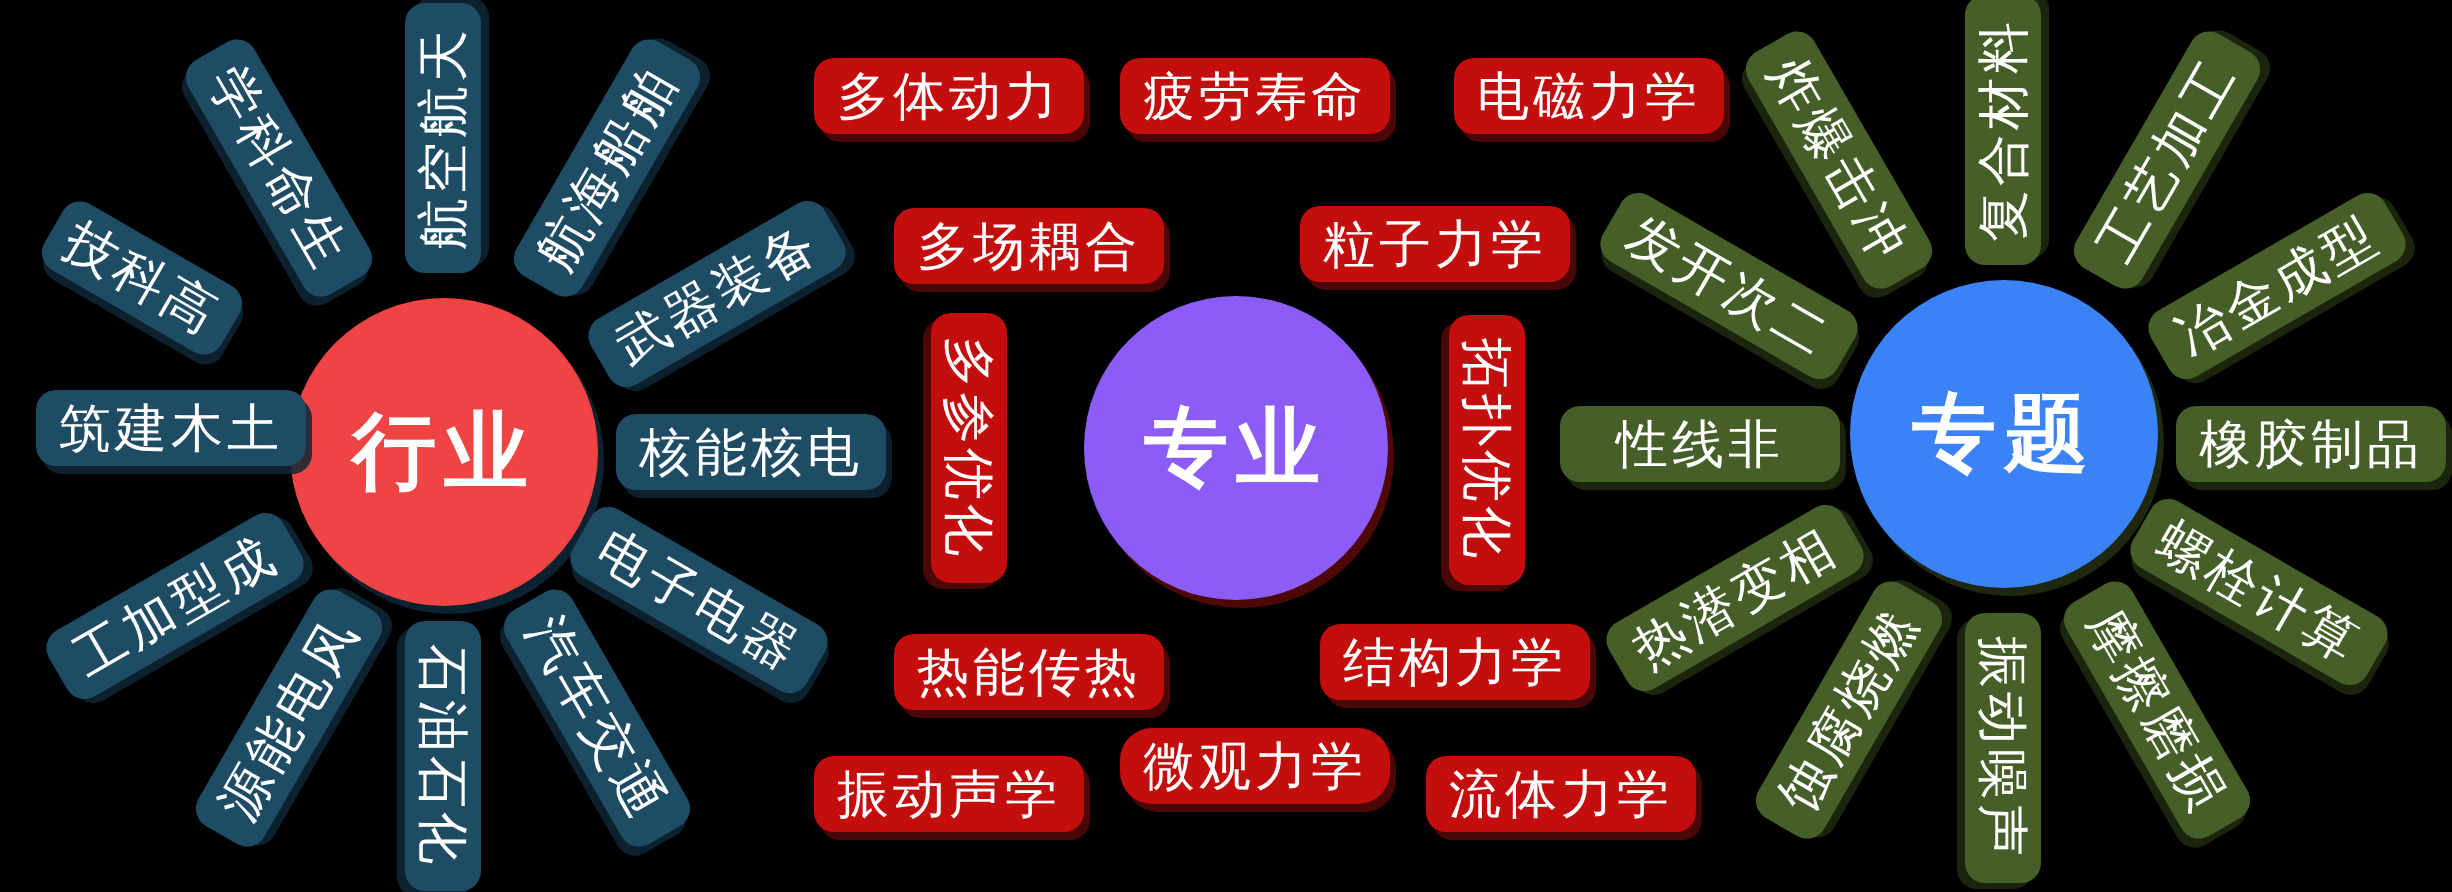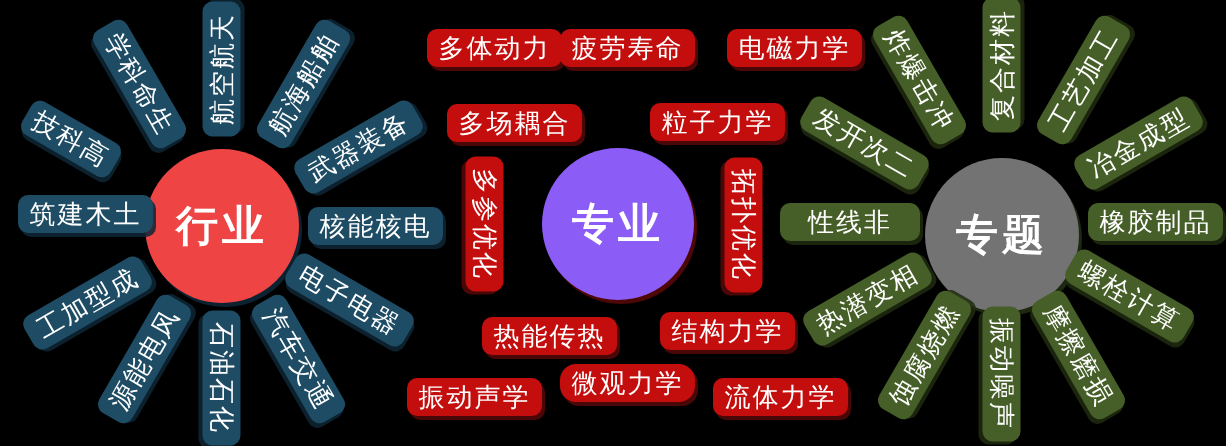--- a/index.html
+++ b/index.html
@@ -9,21 +9,21 @@
   }
   
   .hub-circle{
     position:absolute;border-radius:50%;
     display:flex;align-items:center;justify-content:center;
     color:#ffffff;font-weight:800;font-size:42px;letter-spacing:4px;
     font-family:"DejaVu Sans",sans-serif;
   }
   .c-ind{left:145px;top:149px;width:154px;height:154px;background:#ef4444;box-shadow:3px 4px 0 rgba(14,38,53,.9);}
   .c-maj{left:542px;top:148px;width:152px;height:152px;background:#8b5cf6;box-shadow:3px 4px 0 rgba(86,8,8,.9);}
-  .c-top{left:925px;top:158px;width:154px;height:154px;background:#737373;box-shadow:3px 4px 0 rgba(32,44,16,.9);}
+  .c-top{left:925px;top:140px;width:154px;height:154px;background:#3b82f6;box-shadow:3px 4px 0 rgba(32,44,16,.9);}
   
   .pill{
     position:absolute;height:38px;border-radius:10px;
     display:flex;align-items:center;justify-content:center;
     color:#ffffff;font-size:26px;letter-spacing:2px;white-space:nowrap;
     font-family:"DejaVu Serif","DejaVu Sans",serif;
   }
   .w135{width:135px}.w102{width:102px}.w140{width:140px}
   .blue {background:#1E4C64;box-shadow:3px 4px 0 rgba(14,38,53,.85);}
   .red  {background:#C40D0D;box-shadow:3px 4px 0 rgba(86,8,8,.85);}
@@ -35,28 +35,28 @@
   .p-ind-3{left:308px;top:207px;}
   .p-ind-4{left:282px;top:281px;transform:rotate(30deg);}
   .p-ind-5{left:231px;top:340px;transform:rotate(60deg);}
   .p-ind-6{left:154px;top:359px;transform:rotate(90deg);}
   .p-ind-7{left:77px;top:340px;transform:rotate(-60deg);}
   .p-ind-8{left:20px;top:284px;transform:rotate(-30deg);}
   .p-ind-9{left:1px;top:195px;margin-left:17px;}
   .p-ind-10{left:20px;top:120px;transform:rotate(30deg);}
   .p-ind-11{left:72px;top:65px;transform:rotate(60deg);}
   
-  .p-maj-0{left:407px;top:29px;margin-left:20px;}
+  .p-maj-0{left:407px;top:29px;}
   .p-maj-1{left:560px;top:29px;}
   .p-maj-2{left:713px;top:29px;margin-left:14px;}
   .p-maj-3{left:447px;top:104px;}
   .p-maj-4{left:650px;top:103px;align-items:center;}
   .p-maj-5{left:417px;top:205px;transform:rotate(90deg);}
   .p-maj-6{left:676px;top:206px;transform:rotate(90deg);}
-  .p-maj-7{left:447px;top:317px;margin-left:35px;}
+  .p-maj-7{left:447px;top:317px;}
   .p-maj-8{left:660px;top:312px;}
   .p-maj-9{left:407px;top:378px;}
   .p-maj-10{left:560px;top:364px;border-radius:16px;}
   .p-maj-11{left:713px;top:378px;}
   
   .p-top-0{left:934px;top:46px;transform:rotate(-90deg);}
   .p-top-1{left:1016px;top:61px;transform:rotate(-60deg);}
   .p-top-2{left:1071px;top:124px;transform:rotate(-30deg);}
   .p-top-3{left:1088px;top:203px;text-align:center;}
   .p-top-4{left:1062px;top:277px;transform:rotate(30deg);}

